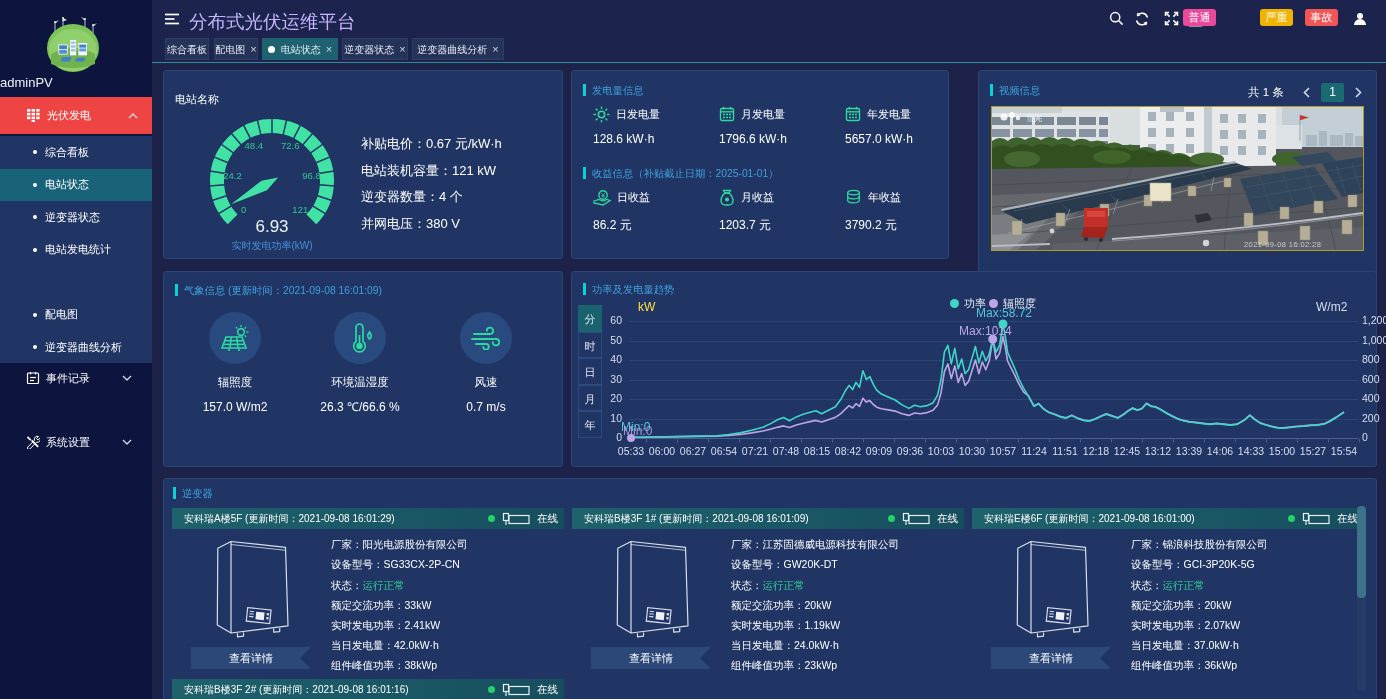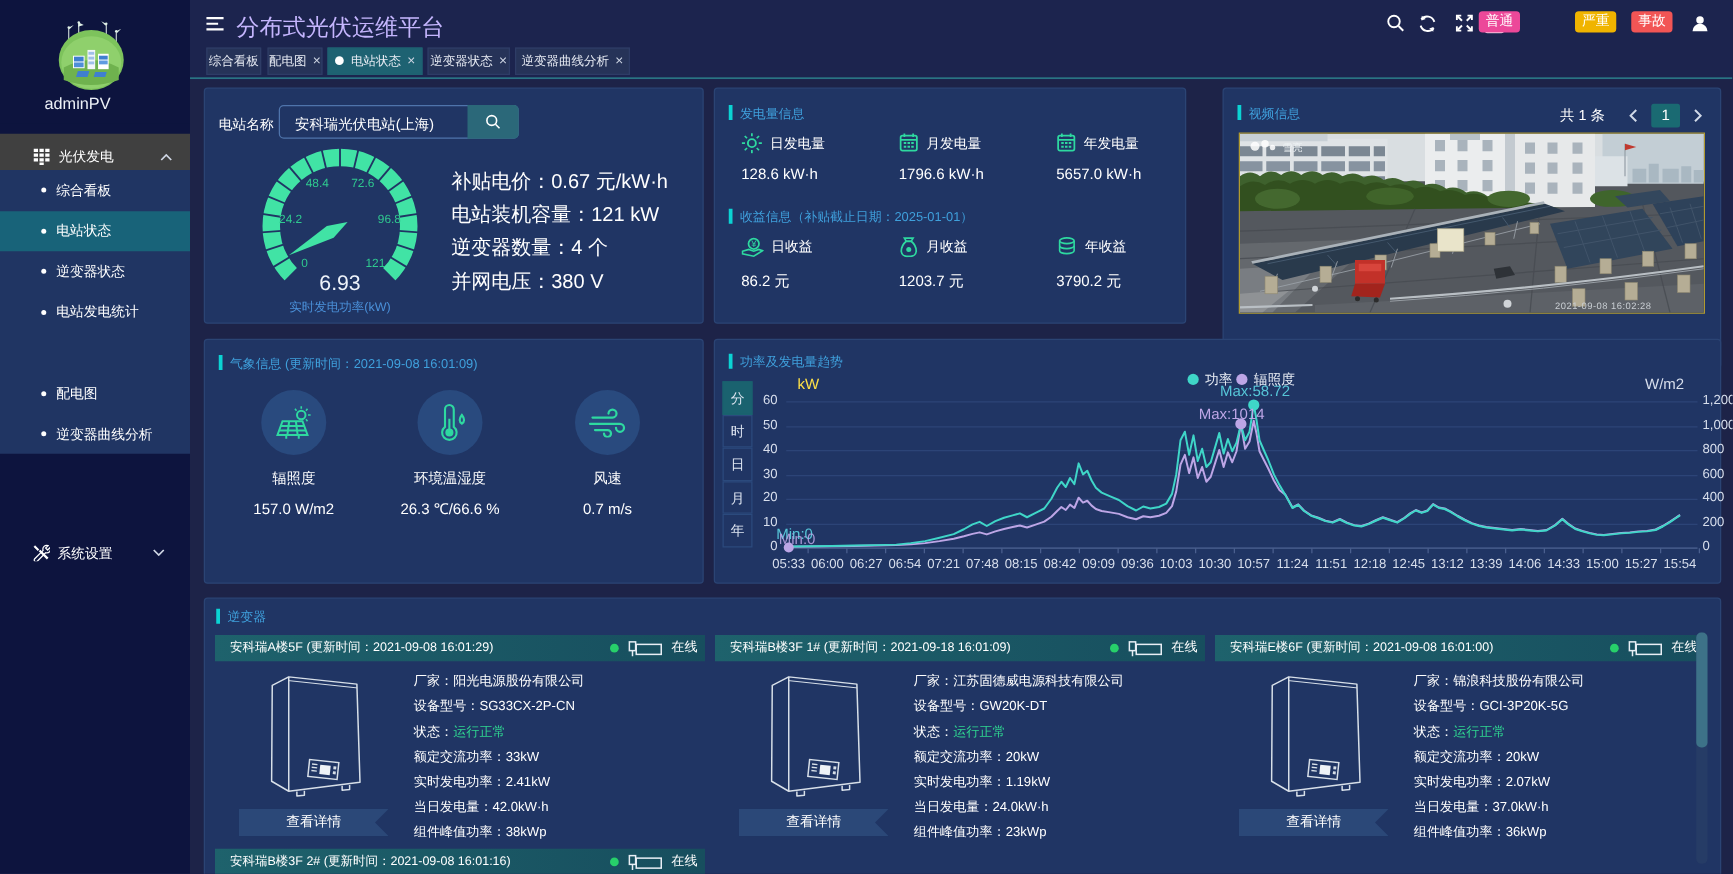--- a/index.html
+++ b/index.html
@@ -1,23 +1,23 @@
 <!DOCTYPE html>
 <html><head><meta charset="utf-8"><title>分布式光伏运维平台</title>
 <style>
 *{margin:0;padding:0;box-sizing:border-box}
 html,body{width:1386px;height:699px;overflow:hidden;background:#1c244e;
 font-family:"Liberation Sans",sans-serif;color:#fff;font-size:11px}
 #app{position:relative;width:1386px;height:699px}
 
 #sidebar{position:absolute;left:0;top:0;width:152px;height:699px;background:#0d143e}
 #logoarea{position:absolute;left:0;top:0;width:152px;height:99px;background:#0d143e}
-#adminpv{position:absolute;top:75px;width:124px;text-align:center;font-size:13px;color:#eef2f8}
+#adminpv{position:absolute;top:75px;width:124px;text-align:left;font-size:13px;color:#eef2f8}
 .mrow{position:absolute;left:0;width:152px;display:flex;align-items:center;font-size:11px;color:#fff}
-#m-parent{top:107px;height:37px;background:#404040}
+#m-parent{top:97px;height:37px;background:#ef4444}
 #submenu{position:absolute;top:136px;width:152px;height:227px;background:#203563}
 .srow{position:absolute;left:0;width:152px;height:32.5px;display:flex;align-items:center;font-size:11px;color:#fff}
 .srow .dot{width:4px;height:4px;border-radius:50%;background:#fff;margin:0 8px 0 33px}
 .srow.sel{background:#186379}
 .rrow{position:absolute;left:0;width:152px;height:32px;display:flex;align-items:center;font-size:11px;color:#fff}
 .rrow svg{margin:0 6px 0 26px}
 .rrow .chev{position:absolute;right:14px}
 
 #topbar{position:absolute;left:152px;top:0;width:1234px;height:63px;background:#1c244e;border-bottom:1px solid #2e8f96}
 #hamb{position:absolute;left:13px;top:13px}
@@ -30,21 +30,21 @@
 .tab .x{font-size:11px;color:#cfd6e4;margin-left:5px}
 .tab .d{display:inline-block;width:7px;height:7px;border-radius:50%;background:#fff;margin-right:6px}
 
 .panel{position:absolute;background:#203564;border:1px solid #2b4474;border-radius:3px}
 .ptitle{position:absolute;font-size:10.3px;color:#3fa0dc;white-space:nowrap}
 .ptitle:before{content:"";position:absolute;left:-9px;top:0;width:3px;height:12px;background:#0bd3d3}
 
 #inp{position:absolute;left:59px;top:13px;width:192px;height:27px;border:1px solid #4f74ab;border-radius:4px;font-size:11.5px;color:#fff}
 #inp span{position:absolute;left:12px;top:7px}
 #inpbtn{position:absolute;right:-1px;top:-1px;width:41px;height:27px;background:#2b6879;border-radius:0 4px 4px 0}
-.inforow{position:absolute;left:197px;font-size:16px;color:#fff;white-space:nowrap}
+.inforow{position:absolute;left:197px;font-size:13px;color:#fff;white-space:nowrap}
 
 .ico-lab{position:absolute;font-size:11px;color:#fff;display:flex;align-items:center;gap:6px}
 .bigval{position:absolute;font-size:12px;color:#fff;white-space:nowrap}
 
 #vidctl{position:absolute;right:14px;top:12px;font-size:11.5px;color:#fff;display:flex;align-items:center}
 #pagebox{display:inline-block;width:23px;height:19px;background:#1a6a72;border-radius:2px;text-align:center;line-height:19px;font-size:12px;margin:0 11px}
 
 .wcir{position:absolute;width:52px;height:52px;border-radius:50%;background:#294a7e}
 .wlab{position:absolute;font-size:11.5px;color:#fff;text-align:center;width:120px}
 .wval{position:absolute;font-size:12px;color:#fff;text-align:center;width:140px;line-height:14px}
@@ -131,20 +131,31 @@
           <polyline points="1,5 5,1 9,5" fill="none" stroke="#cfd6e4" stroke-width="1.4"></polyline>
         </svg></div>
  <div id="submenu">
         <div class="srow" style="top:0.0px"><span class="dot"></span>综合看板</div>
         <div class="srow sel" style="top:32.5px"><span class="dot"></span>电站状态</div>
         <div class="srow" style="top:65.0px"><span class="dot"></span>逆变器状态</div>
         <div class="srow" style="top:97.5px"><span class="dot"></span>电站发电统计</div>
         <div class="srow" style="top:162.5px"><span class="dot"></span>配电图</div>
         <div class="srow" style="top:195.0px"><span class="dot"></span>逆变器曲线分析</div>
       </div>
+ <div class="rrow" style="top:362px"><svg width="14" height="14" viewBox="0 0 14 14">
+          <g fill="none" stroke="#fff" stroke-width="1.2">
+<rect x="1.5" y="2" width="11" height="10.5" rx="1"></rect>
+            <line x1="4.5" y1="1" x2="4.5" y2="3.5"></line>
+            <line x1="9.5" y1="1" x2="9.5" y2="3.5"></line>
+<line x1="4" y1="6.5" x2="10" y2="6.5"></line>
+            <line x1="4" y1="9.5" x2="8" y2="9.5"></line>
+          </g>
+        </svg>事件记录<svg class="chev" width="10" height="6" viewBox="0 0 10 6">
+          <polyline points="1,1 5,5 9,1" fill="none" stroke="#cfd6e4" stroke-width="1.4"></polyline>
+        </svg></div>
  <div class="rrow" style="top:426px"><svg width="14" height="14" viewBox="0 0 14 14">
           <g fill="#fff">
 <path d="M2 1.2 L5.4 4.6 L4.2 5.8 L0.8 2.4 A2.6 2.6 0 0 0 2 1.2z"></path>
 <path d="M5 6 L11.5 12.5 L12.8 11.2 L6.3 4.7z"></path>
 <path d="M12.5 1.5 a3 3 0 0 0-4 3.8 L1.8 12 a1.4 1.4 0 0 0 2 2 L10.5 7.2 a3 3 0 0 0 3.6-4.2 l-2 2 -1.6-1.6z" fill="none" stroke="#fff" stroke-width="1"></path>
 </g>
         </svg>系统设置<svg class="chev" width="10" height="6" viewBox="0 0 10 6">
           <polyline points="1,1 5,5 9,1" fill="none" stroke="#cfd6e4" stroke-width="1.4"></polyline>
         </svg></div>
 </div>
@@ -216,29 +227,20 @@
         <div class="tab sel" style="left:110px;width:76px"><span class="d"></span>电站状态<span class="x">×</span></div>
         <div class="tab" style="left:190px;width:66px">逆变器状态<span class="x">×</span></div>
         <div class="tab" style="left:260px;width:92px">逆变器曲线分析<span class="x">×</span></div>
       </div>
 </div>
 <div id="main" style="position:absolute;left:152px;top:64px;width:1234px;height:635px;background:#1d2348">
   <div style="position:relative;left:-152px;top:-64px;width:1386px;height:699px">
 
 <div class="panel" style="left:163px;top:70px;width:400px;height:189px">
  <div style="position:absolute;left:11px;top:21px;font-size:11px">电站名称</div>
- <div id="inp">
-            <span>安科瑞光伏电站(上海)</span>
-   <div id="inpbtn">
-              <svg width="13" height="13" viewBox="0 0 13 13" style="margin:7px auto">
-                <circle cx="5.4" cy="5.4" r="3.9" fill="none" stroke="#fff" stroke-width="1.3"></circle>
-                <line x1="8.4" y1="8.4" x2="11.6" y2="11.6" stroke="#fff" stroke-width="1.3"></line>
-              </svg>
-            </div>
- </div>
  <svg width="224" height="224" viewBox="0 0 224 224" style="position:absolute;left:-4px;top:-2px">
   <g>
    <path d="M 73.1 150.9 A 55 55 0 1 1 150.9 150.9" stroke="#41e3a5" stroke-width="14" fill="none"></path>
    <g stroke="#203564" stroke-width="1.5">
                 <line x1="78.8" y1="145.2" x2="67.5" y2="156.5"></line>
                 <line x1="71.9" y1="136.6" x2="58.3" y2="144.9"></line>
                 <line x1="67.3" y1="126.5" x2="52.1" y2="131.5"></line>
                 <line x1="65.1" y1="115.7" x2="49.2" y2="116.9"></line>
                 <line x1="65.6" y1="104.6" x2="49.8" y2="102.1"></line>
                 <line x1="68.6" y1="94.0" x2="53.8" y2="87.9"></line>
@@ -720,21 +722,21 @@
           </div>
  <div class="detbtn" style="left:27px;top:168px">查看详情</div>
  <div class="drow" style="left:167px;top:59px">厂家：阳光电源股份有限公司</div>
  <div class="drow" style="left:167px;top:79px">设备型号：SG33CX-2P-CN</div>
  <div class="drow" style="left:167px;top:100px">状态：<span class="ok">运行正常</span></div>
  <div class="drow" style="left:167px;top:120px">额定交流功率：33kW</div>
  <div class="drow" style="left:167px;top:140px">实时发电功率：2.41kW</div>
  <div class="drow" style="left:167px;top:160px">当日发电量：42.0kW·h</div>
  <div class="drow" style="left:167px;top:180px">组件峰值功率：38kWp</div>
 
- <div class="card-h" style="left:408px;top:29px;width:392px"><span class="nm">安科瑞B楼3F 1# (更新时间：2021-09-18 16:01:09)</span>
+ <div class="card-h" style="left:408px;top:29px;width:392px"><span class="nm">安科瑞B楼3F 1# (更新时间：2021-09-08 16:01:09)</span>
    <div class="onl" style="left:316px"><span class="gdot"></span><svg width="30" height="14" viewBox="0 0 30 14">
                 <g fill="none" stroke="#e8eef5" stroke-width="1.2">
 <rect x="8" y="3.5" width="20" height="8"></rect>
                   <rect x="2.5" y="1.5" width="5" height="7"></rect>
                   <line x1="5" y1="8.5" x2="5" y2="13"></line>
                 </g>
               </svg>在线</div>
  </div>
  <div style="position:absolute;left:449px;top:60px">
             <svg width="80" height="100" viewBox="0 0 80 100">

